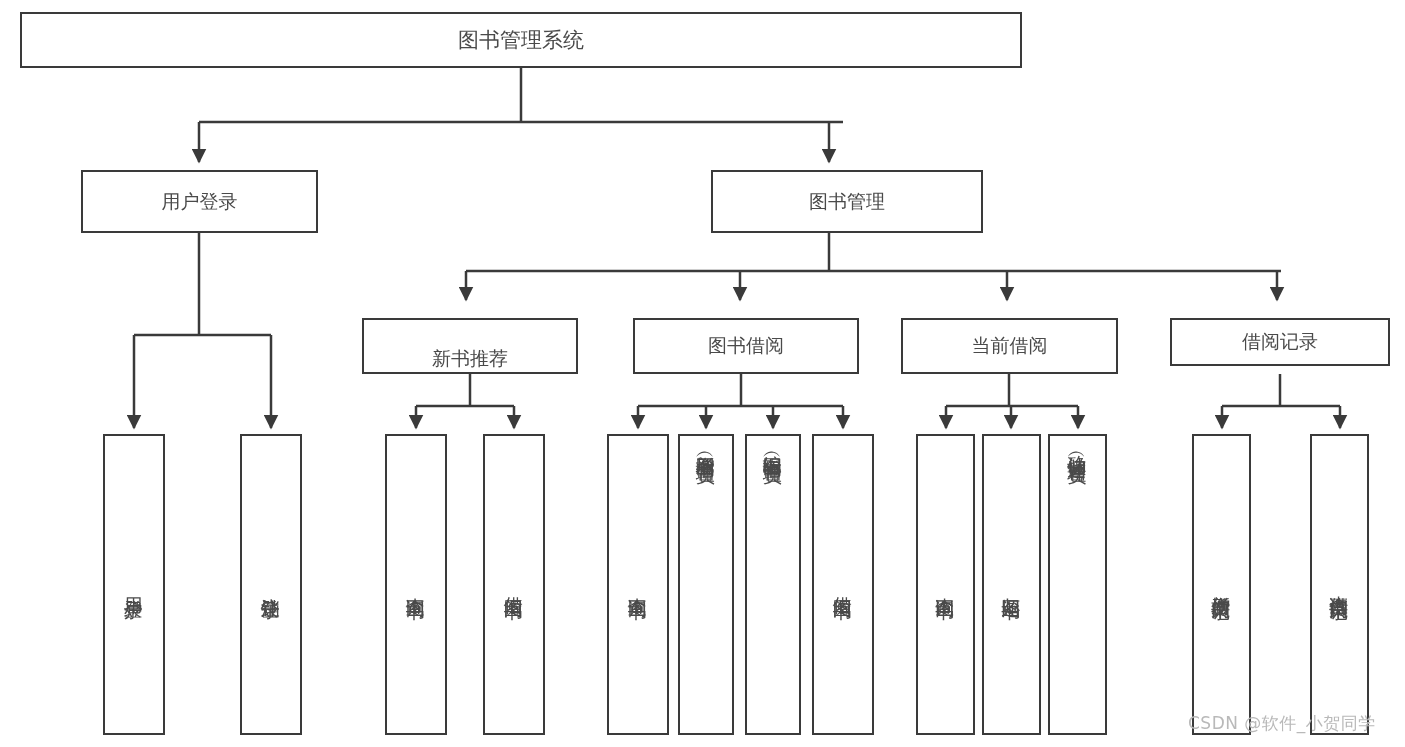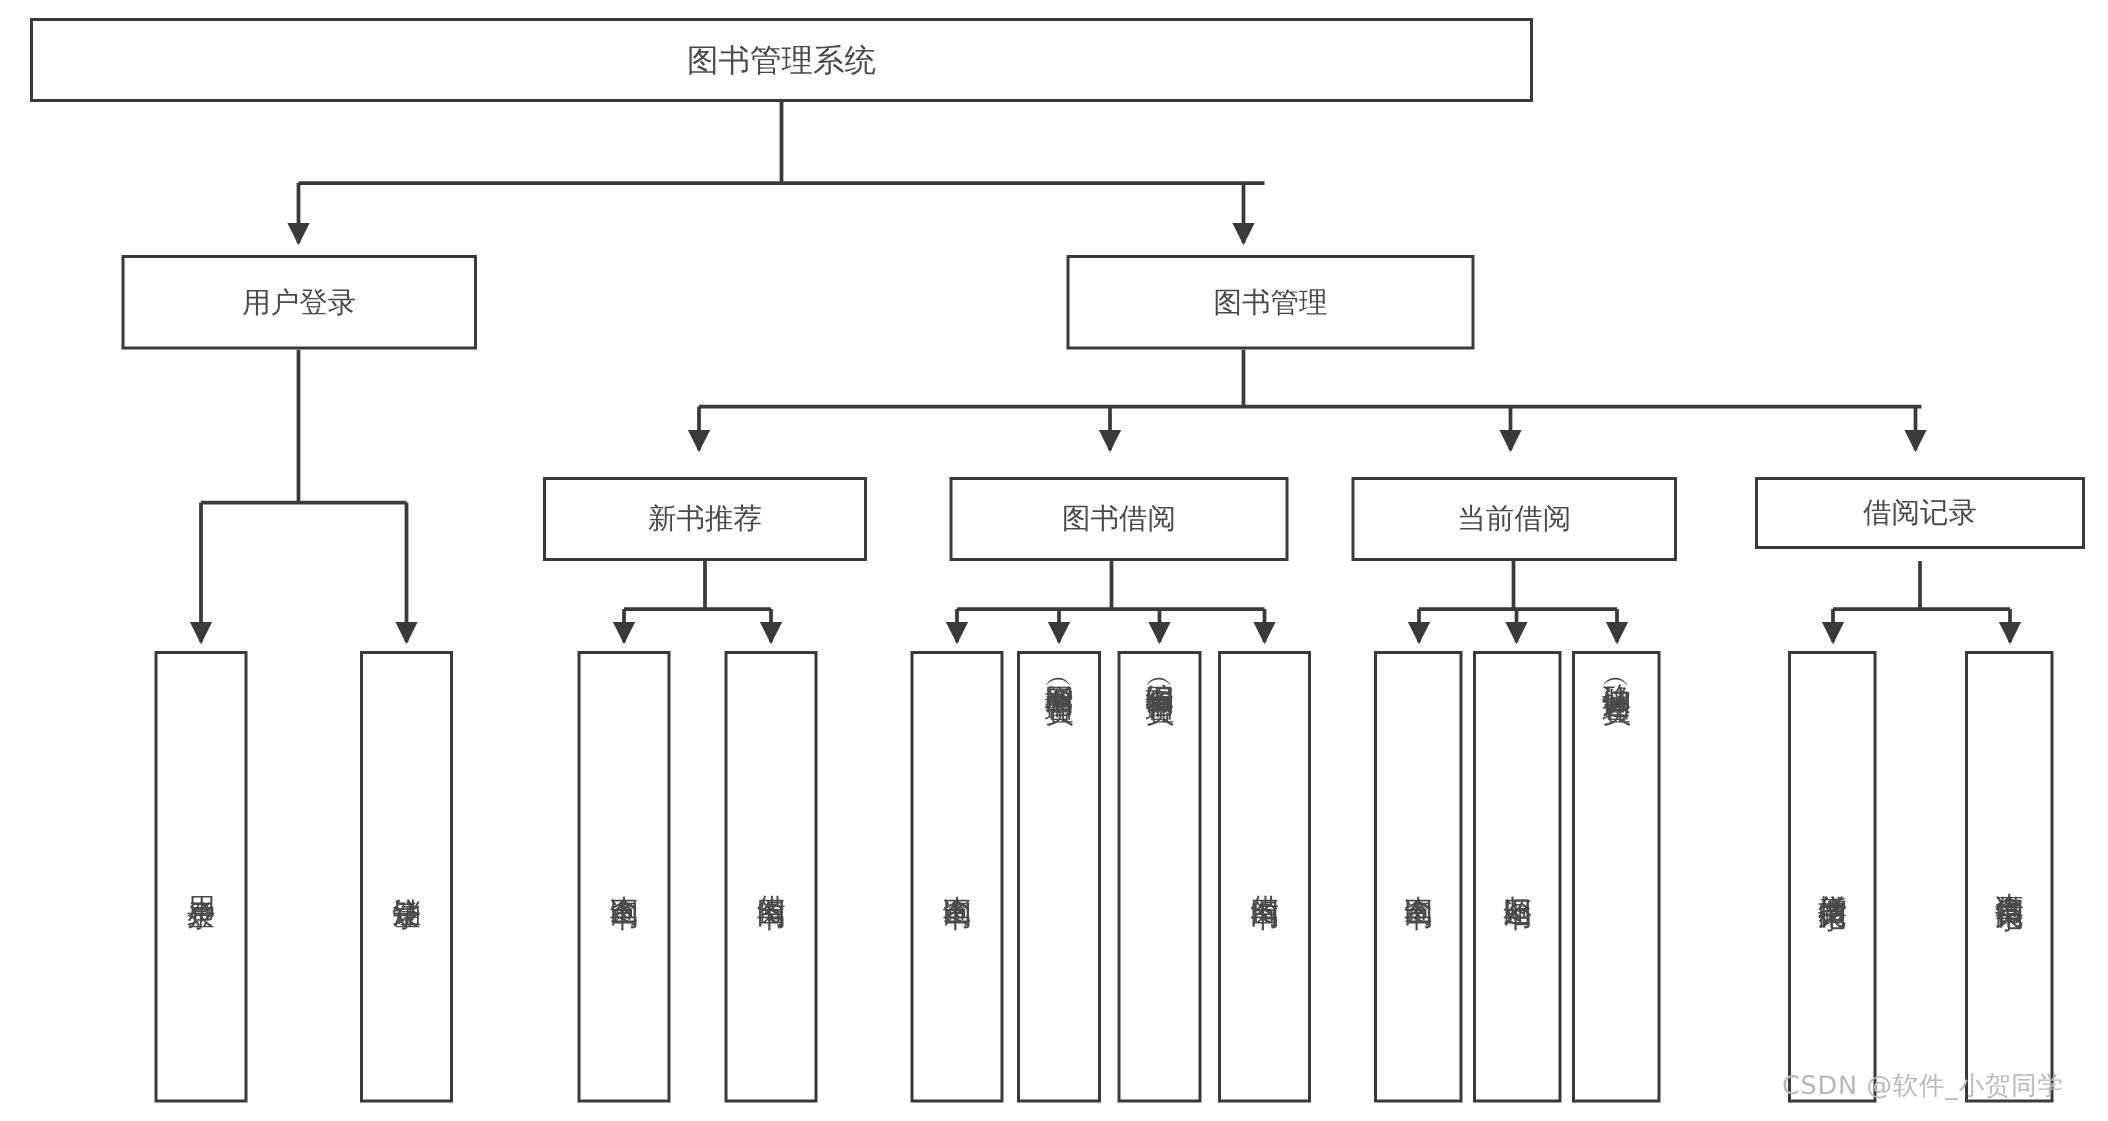--- a/index.html
+++ b/index.html
@@ -95,21 +95,21 @@
     <span>图书管理系统</span>
   </div>
 
   <div class="node lvl1" style="left:81px;top:170px;width:237px;height:63px;">
     <span>用户登录</span>
   </div>
   <div class="node lvl1" style="left:711px;top:170px;width:272px;height:63px;">
     <span>图书管理</span>
   </div>
 
-  <div class="node lvl2" style="left:362px;top:318px;width:216px;height:56px;">
+  <div class="node lvl2" style="left:362px;top:318px;width:216px;height:56px;align-items:flex-end;">
     <span>新书推荐</span>
   </div>
   <div class="node lvl2" style="left:633px;top:318px;width:226px;height:56px;">
     <span>图书借阅</span>
   </div>
   <div class="node lvl2" style="left:901px;top:318px;width:217px;height:56px;">
     <span>当前借阅</span>
   </div>
   <div class="node lvl2" style="left:1170px;top:318px;width:220px;height:48px;">
     <span>借阅记录</span>

